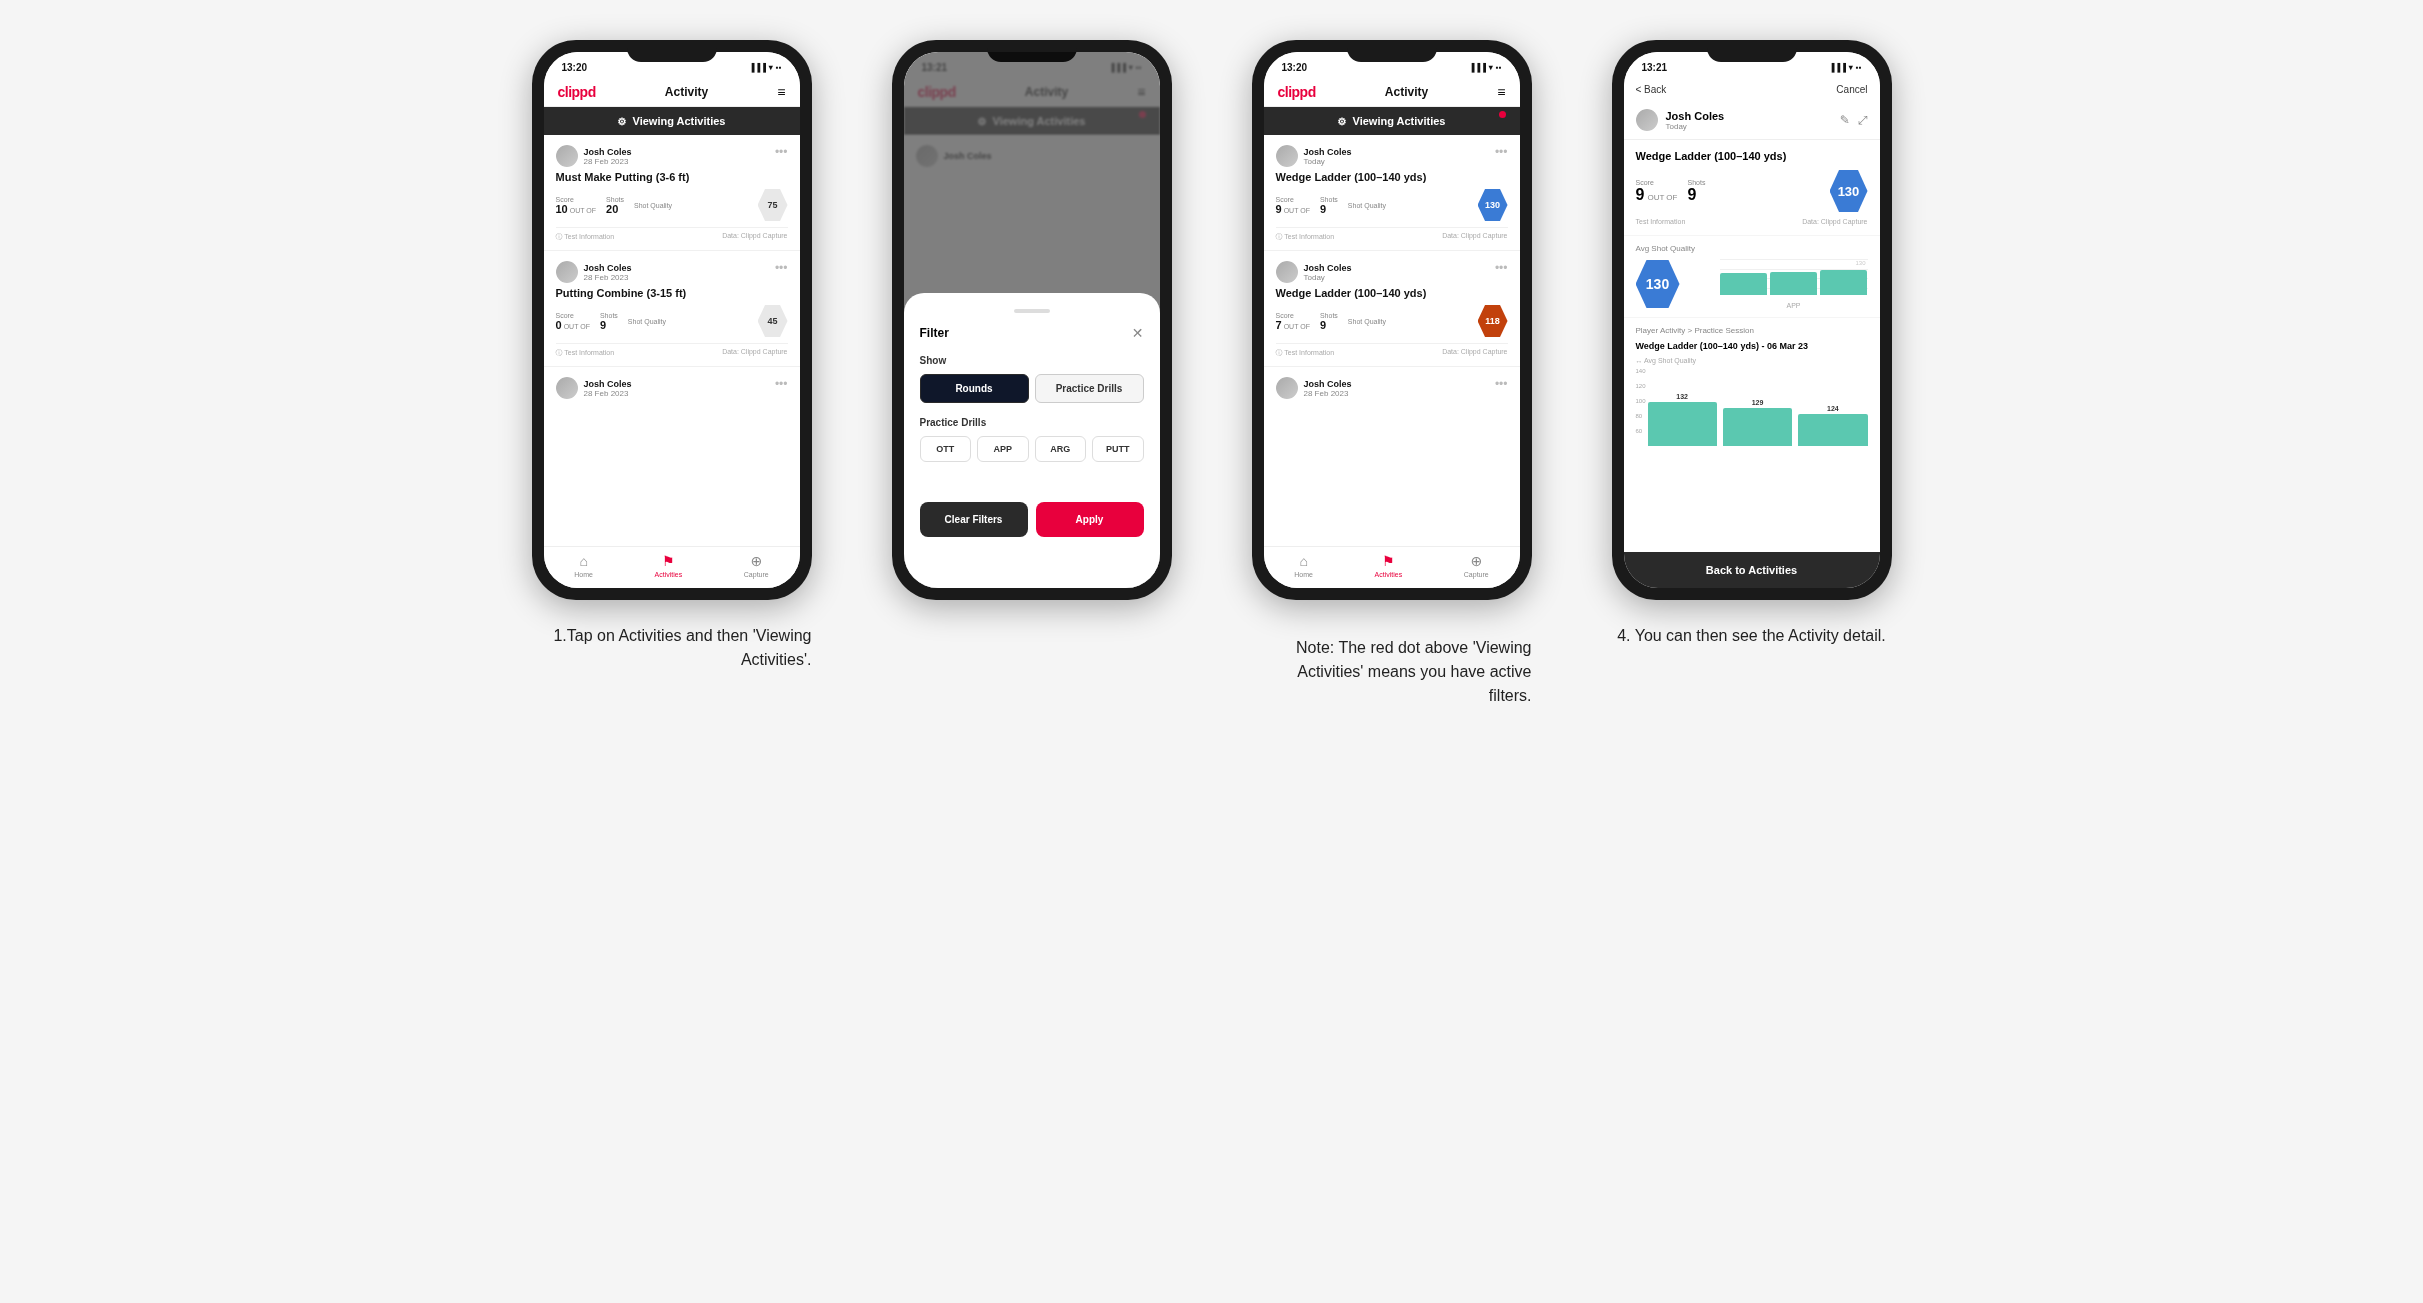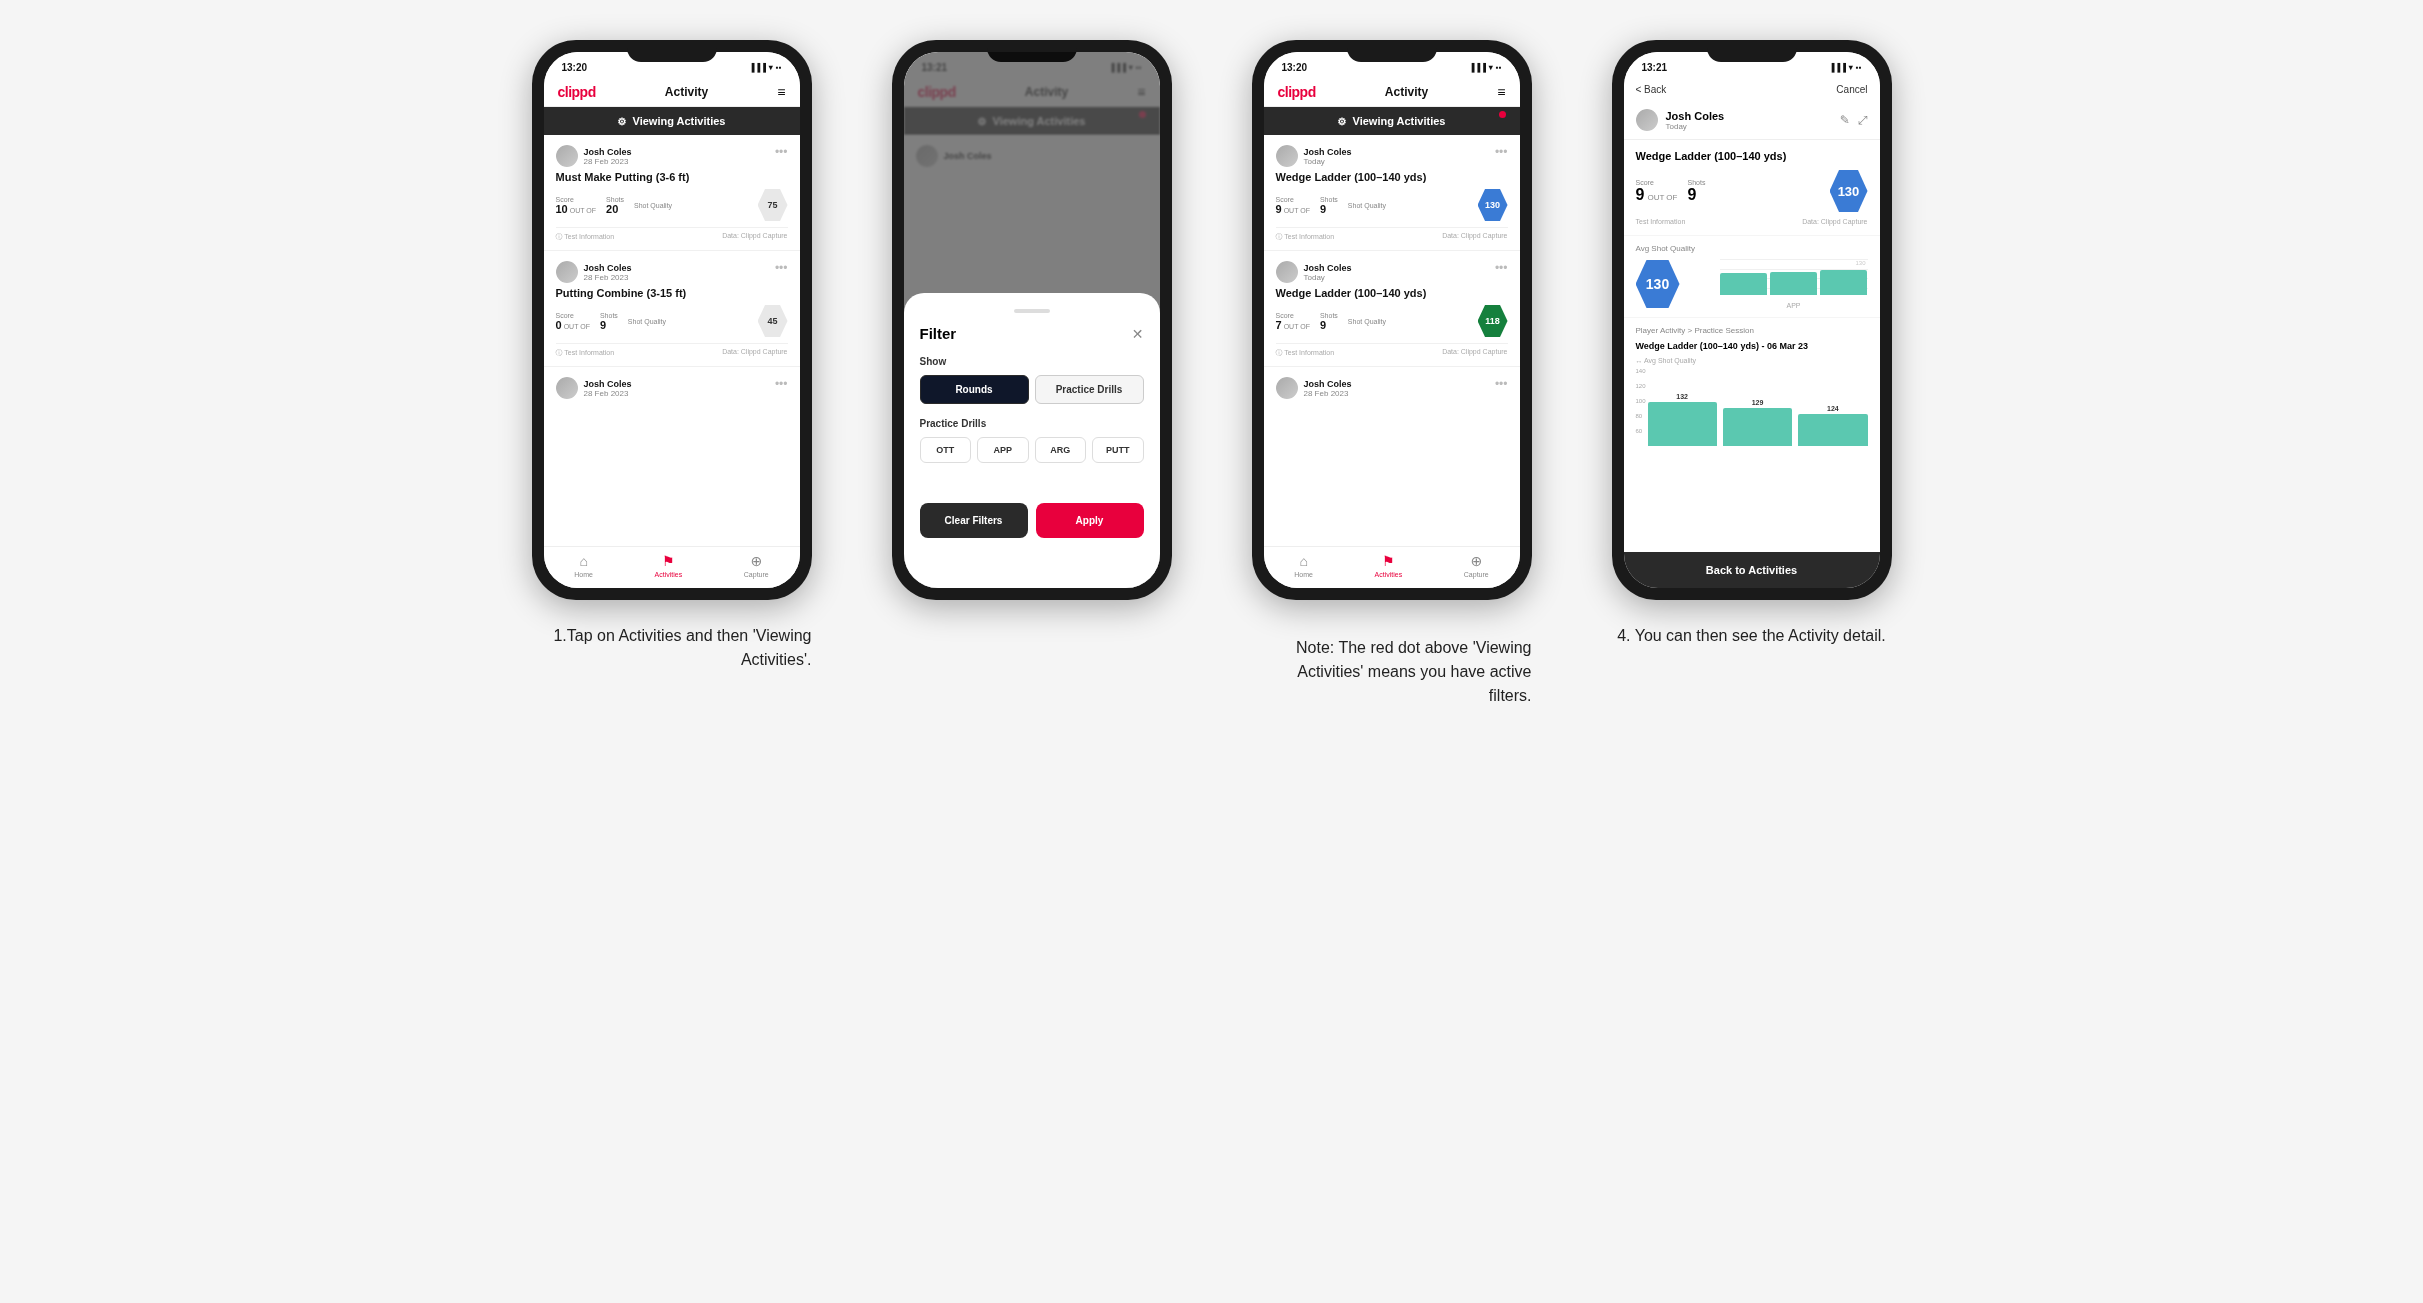--- a/index.html
+++ b/index.html
@@ -166,21 +166,21 @@
       background: #e8e8e8;
       display: flex; align-items: center; justify-content: center;
       font-size: 9px; font-weight: 700; color: #333;
       margin-left: auto;
     }
     .shot-quality-badge.blue {
       background: #3a7bd5;
       color: #fff;
     }
     .shot-quality-badge.blue-light {
-      background: #15803d;
+      background: #c2410c;
       color: #fff;
     }
     .card-footer {
       display: flex;
       justify-content: space-between;
       font-size: 7px;
       color: #aaa;
       border-top: 1px solid #f0f0f0;
       padding-top: 4px;
     }
@@ -224,21 +224,21 @@
       background: #ddd;
       border-radius: 2px;
       margin: 0 auto 12px;
     }
     .modal-header {
       display: flex;
       justify-content: space-between;
       align-items: center;
       margin-bottom: 14px;
     }
-    .modal-title { font-size: 15px; font-weight: 700; }
+    .modal-title { font-size: 12px; font-weight: 700; }
     .modal-close { font-size: 14px; color: #888; }
     .modal-section-label { font-size: 10px; font-weight: 600; color: #333; margin-bottom: 8px; }
     .filter-btn-group {
       display: flex;
       gap: 6px;
       margin-bottom: 14px;
     }
     .filter-btn {
       flex: 1;
       padding: 8px 6px;

